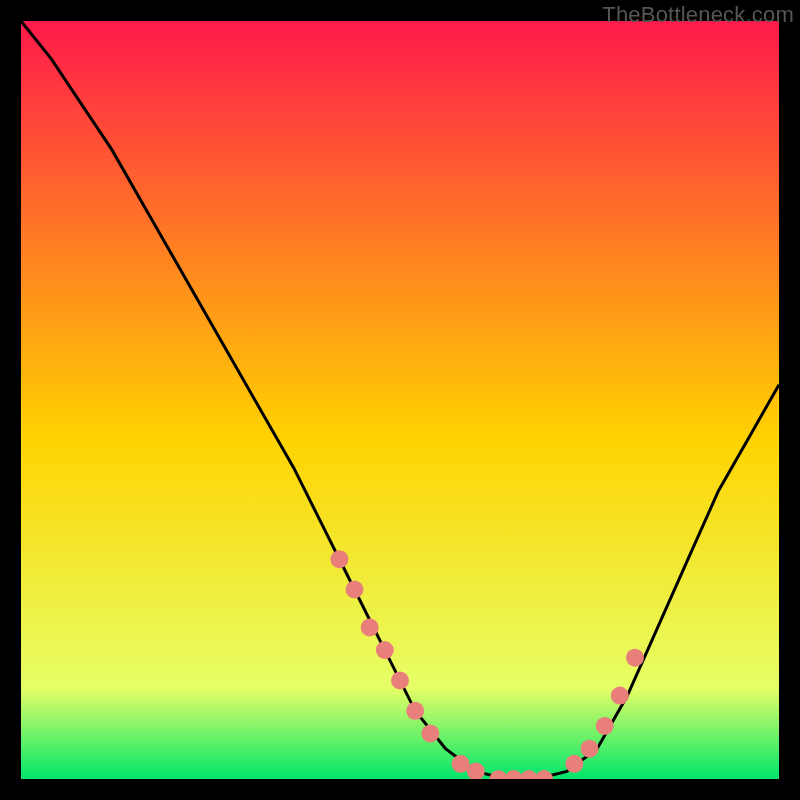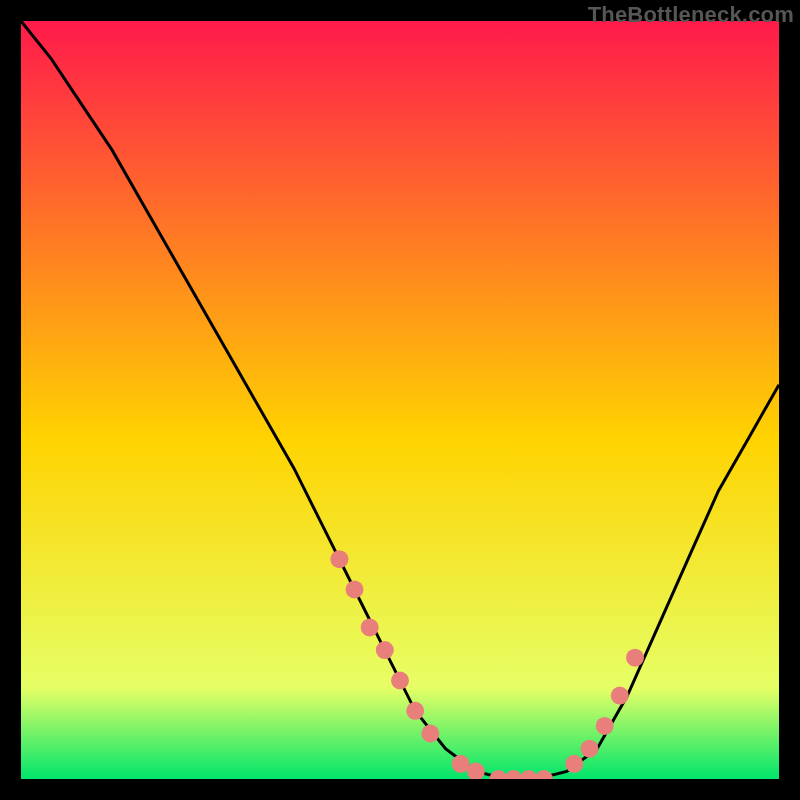--- a/index.html
+++ b/index.html
@@ -24,21 +24,21 @@
     top: 0;
     width: 758px;
     height: 758px;
   }
   .watermark {
     position: absolute;
     top: 2px;
     right: 6px;
     font-family: Arial, Helvetica, sans-serif;
     font-size: 22px;
-    font-weight: 700;
+    font-weight: 400;
     color: #565656;
     letter-spacing: 0.2px;
   }
 </style>
 </head>
 <body>
 
 <div class="frame">
   <svg class="plot" viewBox="0 0 758 758" preserveAspectRatio="none">
     <defs>

